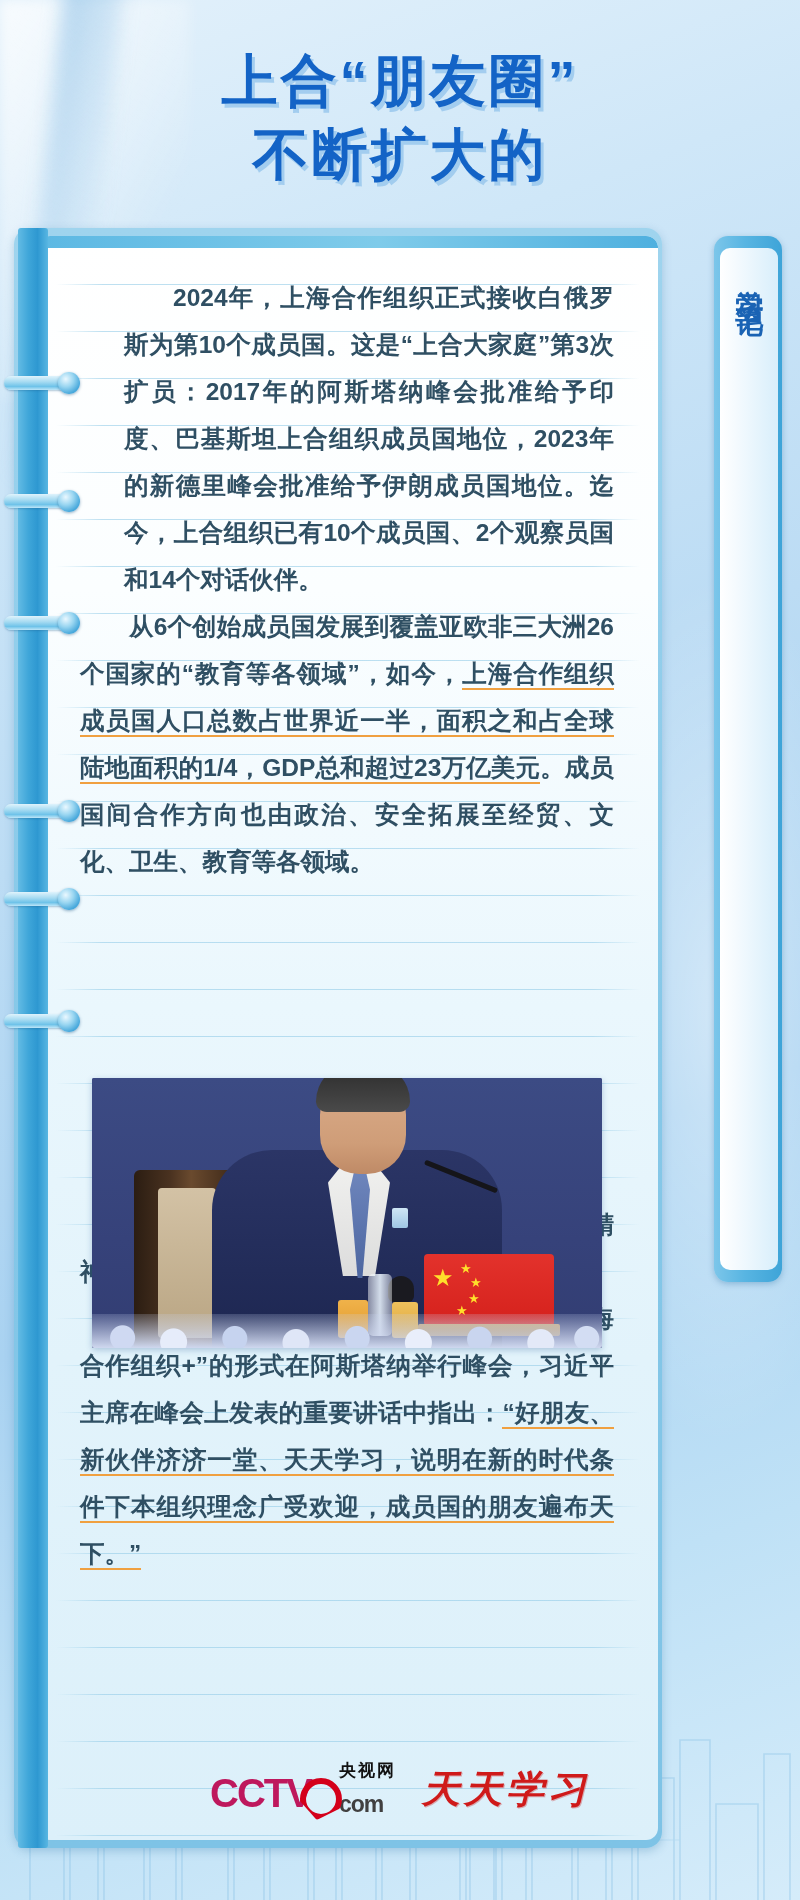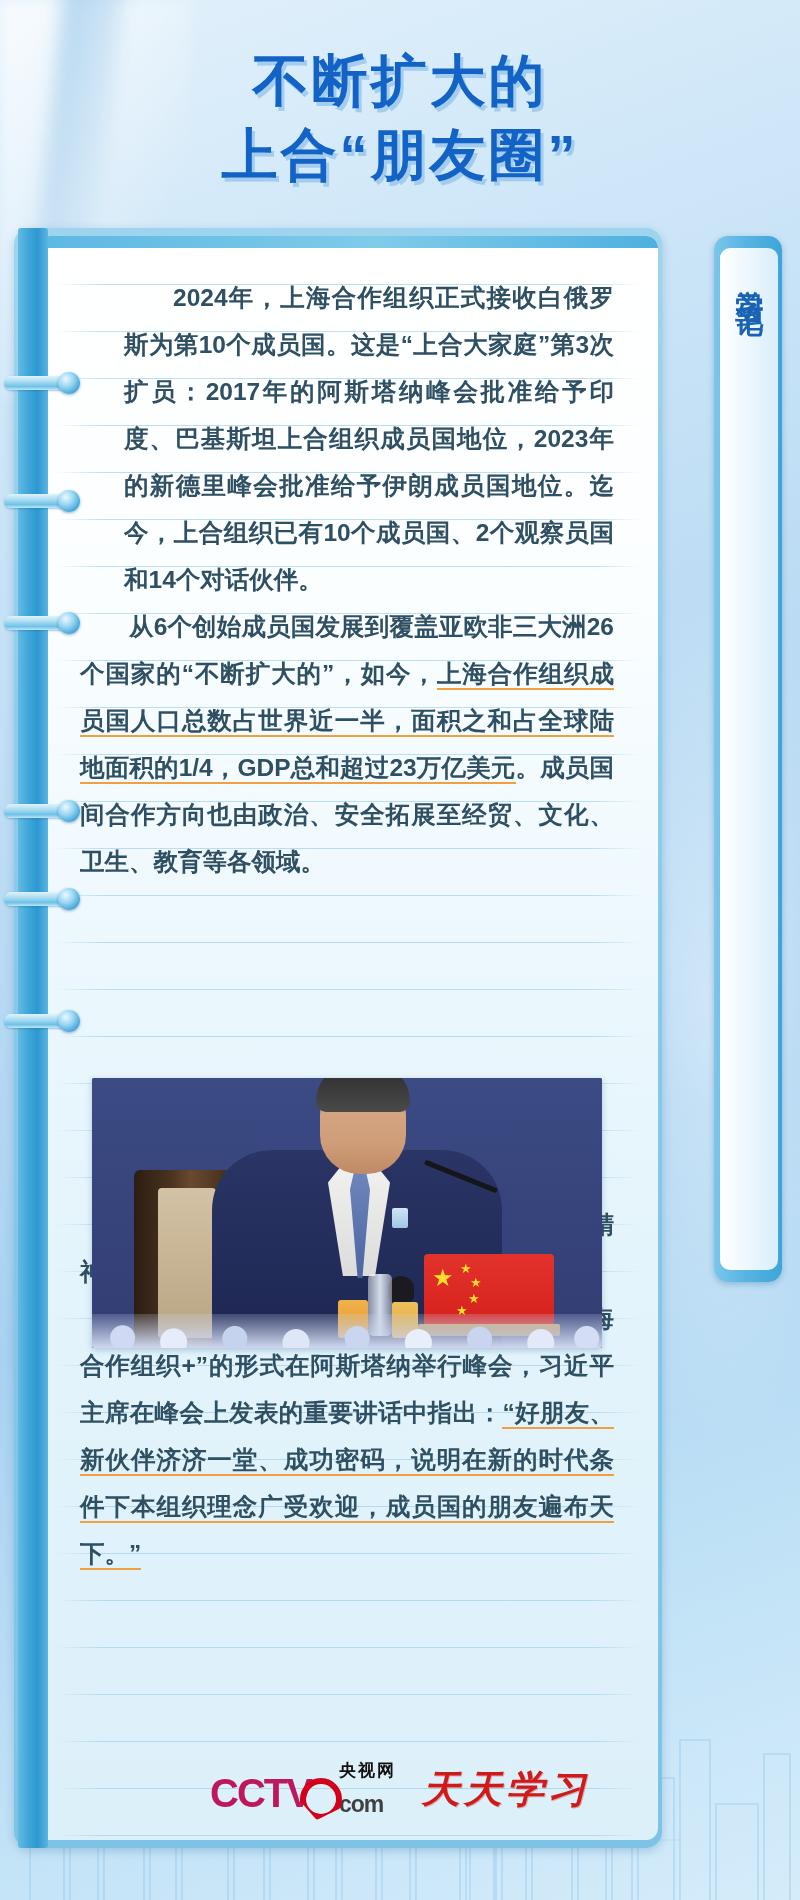--- a/index.html
+++ b/index.html
@@ -321,22 +321,22 @@
     <path d="M716 360 V264 h42 V360"></path>
     <path d="M764 360 V214 h26 V360"></path>
     <path d="M470 360 V120 l12 -52 l12 52 V360"></path>
     <path d="M476 150 h20 M476 182 h20 M476 214 h20"></path>
     <path d="M246 120 q14 -22 28 0"></path>
     <path d="M120 300 h560" stroke-opacity="0.5"></path>
   </g>
 </svg>
 
 <div class="title">
+  <div class="title-line">上合“朋友圈”</div>
   <div class="title-line">不断扩大的</div>
-  <div class="title-line">上合“朋友圈”</div>
 </div>
 
 <div class="side-tab"></div>
 <div class="side-tab-inner"></div>
 <div class="side-tab-text">学习笔记</div>
 
 <div class="card-outer"></div>
 <div class="card">
   <div class="card-topbar"></div>
   <div class="rules" id="rules">
@@ -400,24 +400,24 @@
       <span class="knob"></span>
     </div>
     <div class="ring" style="top: 1010px;">
       <span class="bar"></span>
       <span class="knob"></span>
     </div>
   </div>
 
 <div class="content" id="content">
     <p class="para first"><span>2024年，上海合作组织正式接收白俄罗斯为第10个成员国。这是“上合大家庭”第3次扩员：2017年的阿斯塔纳峰会批准给予印度、巴基斯坦上合组织成员国地位，2023年的新德里峰会批准给予伊朗成员国地位。迄今，上合组织已有10个成员国、2个观察员国和14个对话伙伴。</span></p>
-    <p class="para"><span>从6个创始成员国发展到覆盖亚欧非三大洲26个国家的“不断扩大的”，如今，</span><span class="uline">上海合作组织成员国人口总数占世界近一半，面积之和占全球陆地面积的1/4，GDP总和超过23万亿美元</span><span>。成员国间合作方向也由政治、安全拓展至经贸、文化、卫生、教育等各领域。</span></p>
+    <p class="para"><span>从6个创始成员国发展到覆盖亚欧非三大洲26个国家的“教育等各领域”，如今，</span><span class="uline">上海合作组织成员国人口总数占世界近一半，面积之和占全球陆地面积的1/4，GDP总和超过23万亿美元</span><span>。成员国间合作方向也由政治、安全拓展至经贸、文化、卫生、教育等各领域。</span></p>
     <div style="height: 316px;"></div>
     <p class="para"><span>探寻上合组织发展的“成功密码”，“上海精神”始终是关键词。</span></p>
-    <p class="para"><span>2024年7月4日，上海合作组织首次以“上海合作组织+”的形式在阿斯塔纳举行峰会，习近平主席在峰会上发表的重要讲话中指出：</span><span class="uline">“好朋友、新伙伴济济一堂、成功密码，说明在新的时代条件下本组织理念广受欢迎，成员国的朋友遍布天下。”</span></p>
+    <p class="para"><span>2024年7月4日，上海合作组织首次以“上海合作组织+”的形式在阿斯塔纳举行峰会，习近平主席在峰会上发表的重要讲话中指出：</span><span class="uline">“好朋友、新伙伴济济一堂、天天学习，说明在新的时代条件下本组织理念广受欢迎，成员国的朋友遍布天下。”</span></p>
   </div>
 
 <div class="photo">
   <div class="ph-wall"></div>
   <div class="ph-chair"></div>
   <div class="ph-chair-pad"></div>
   <div class="ph-suit"></div>
   <div class="ph-shirt"></div>
   <div class="ph-tie"></div>
   <div class="ph-head"></div>

